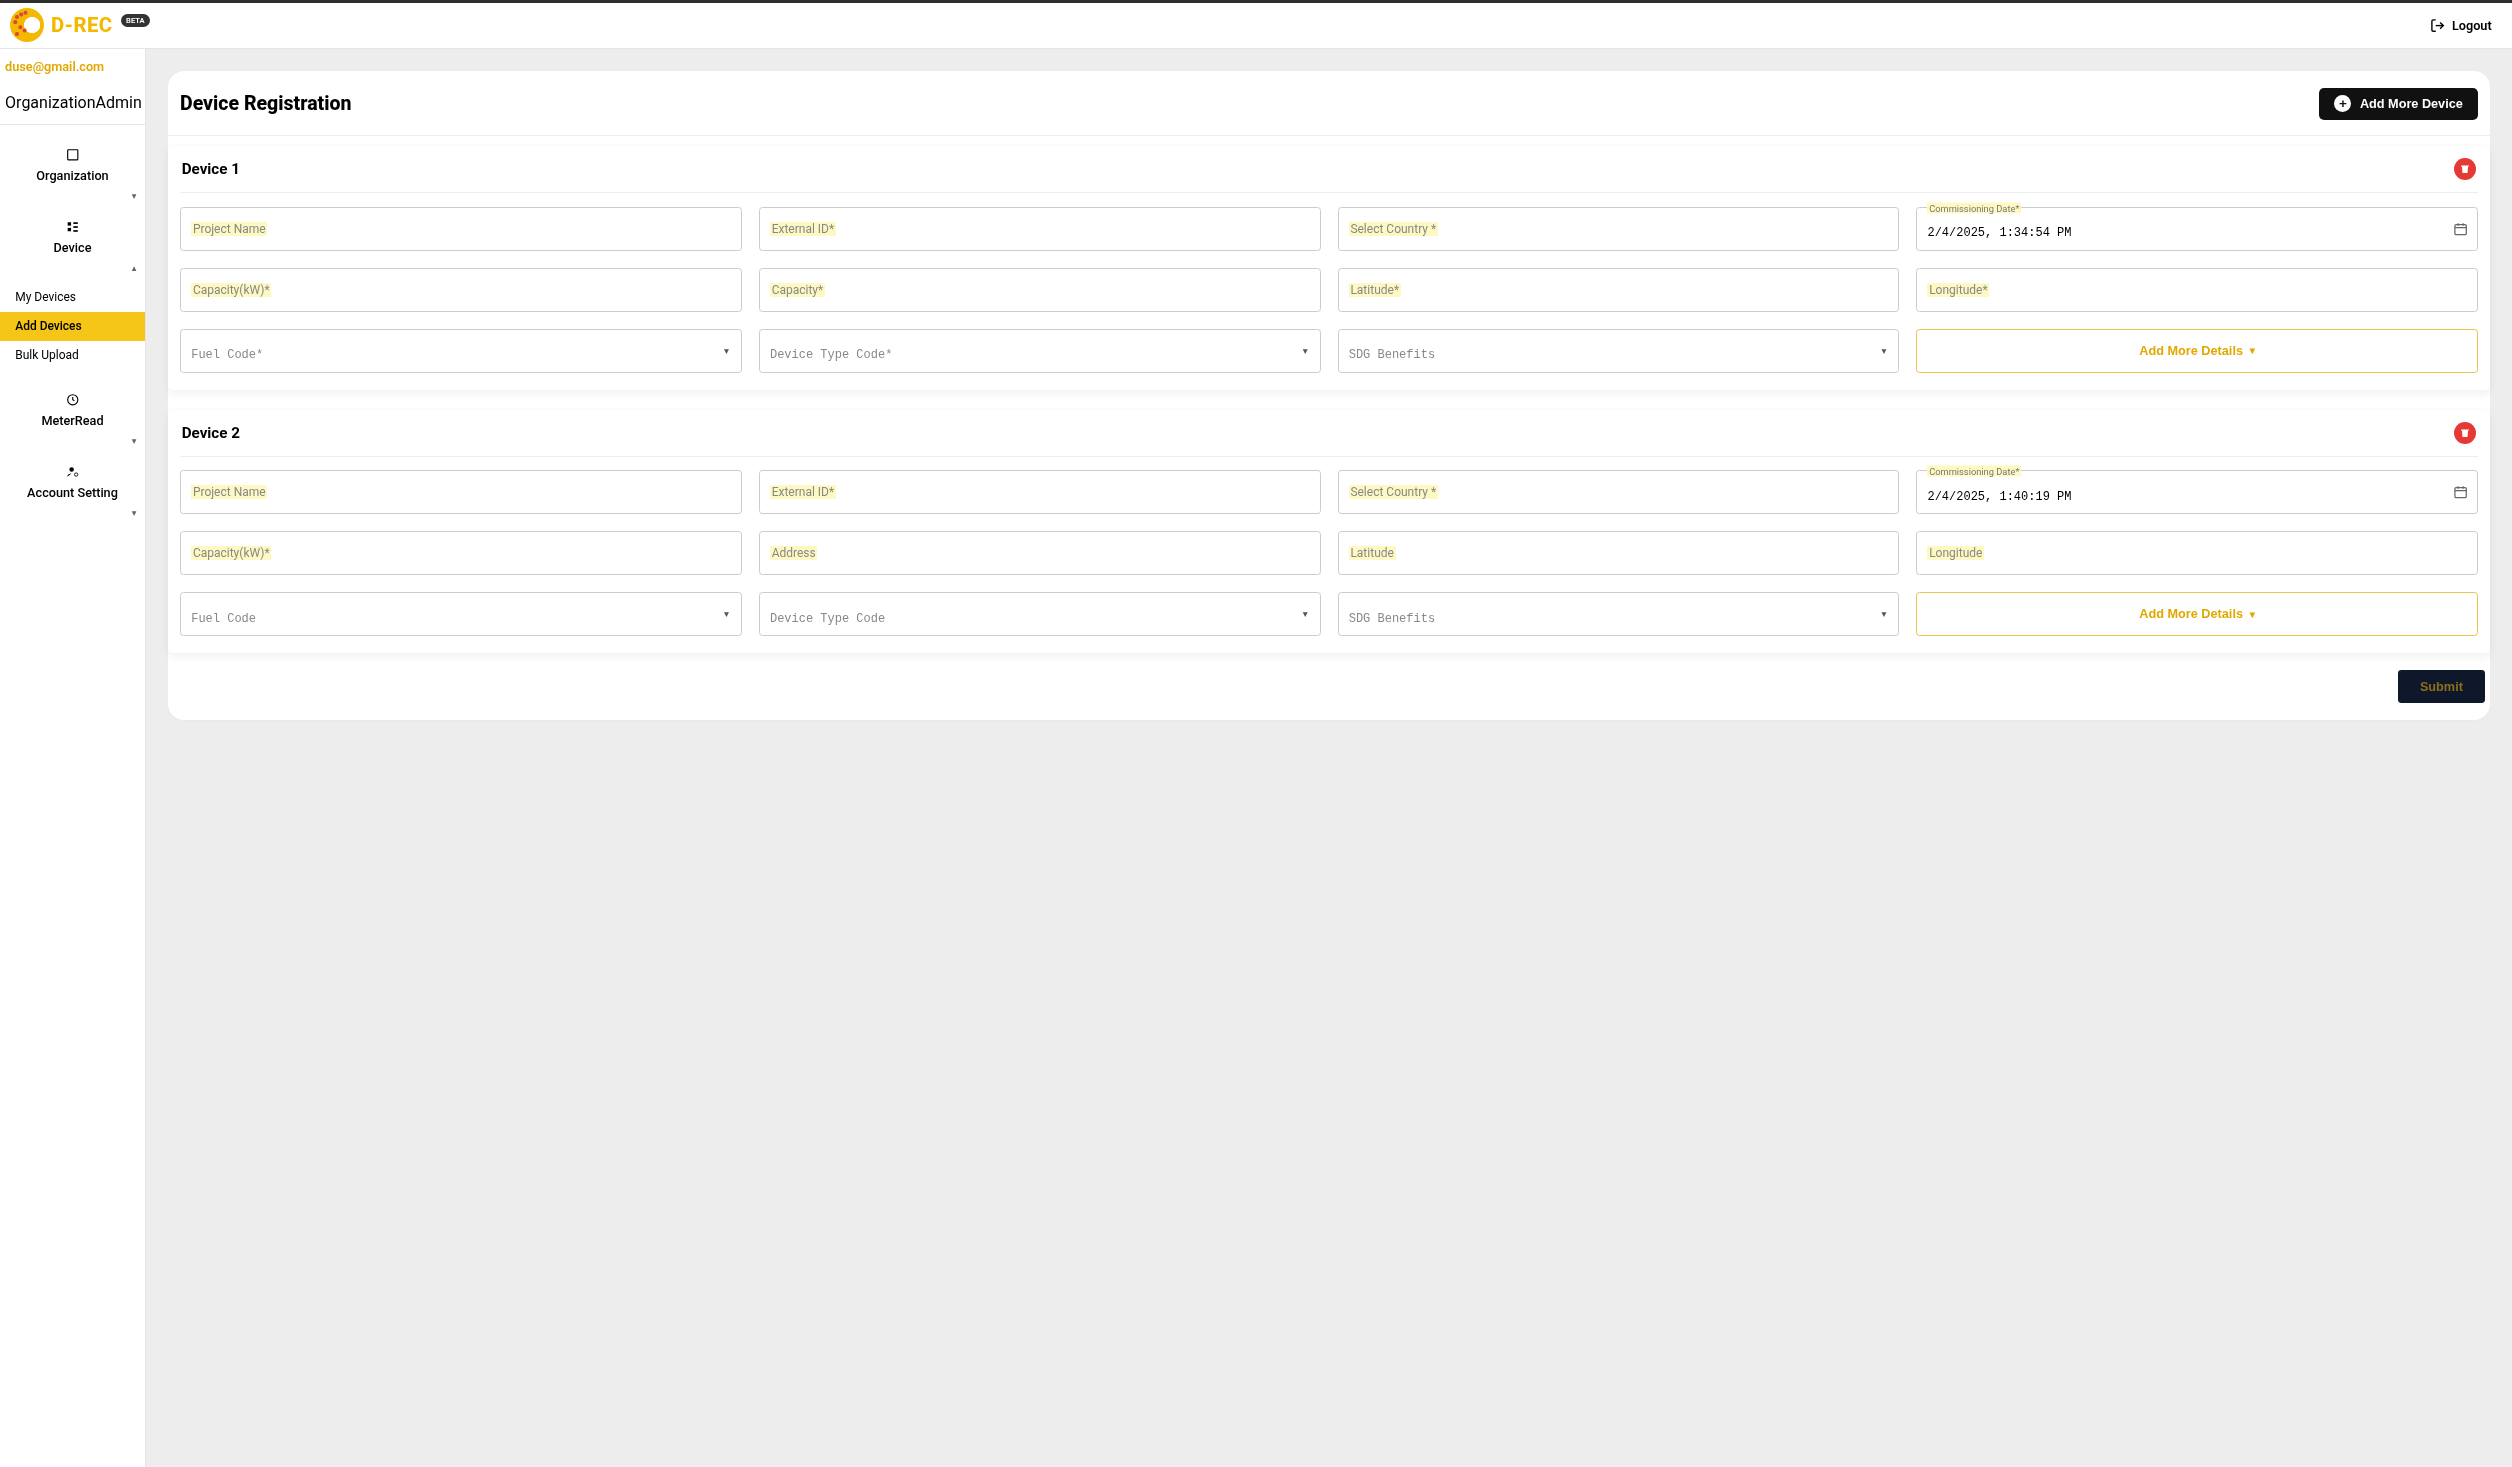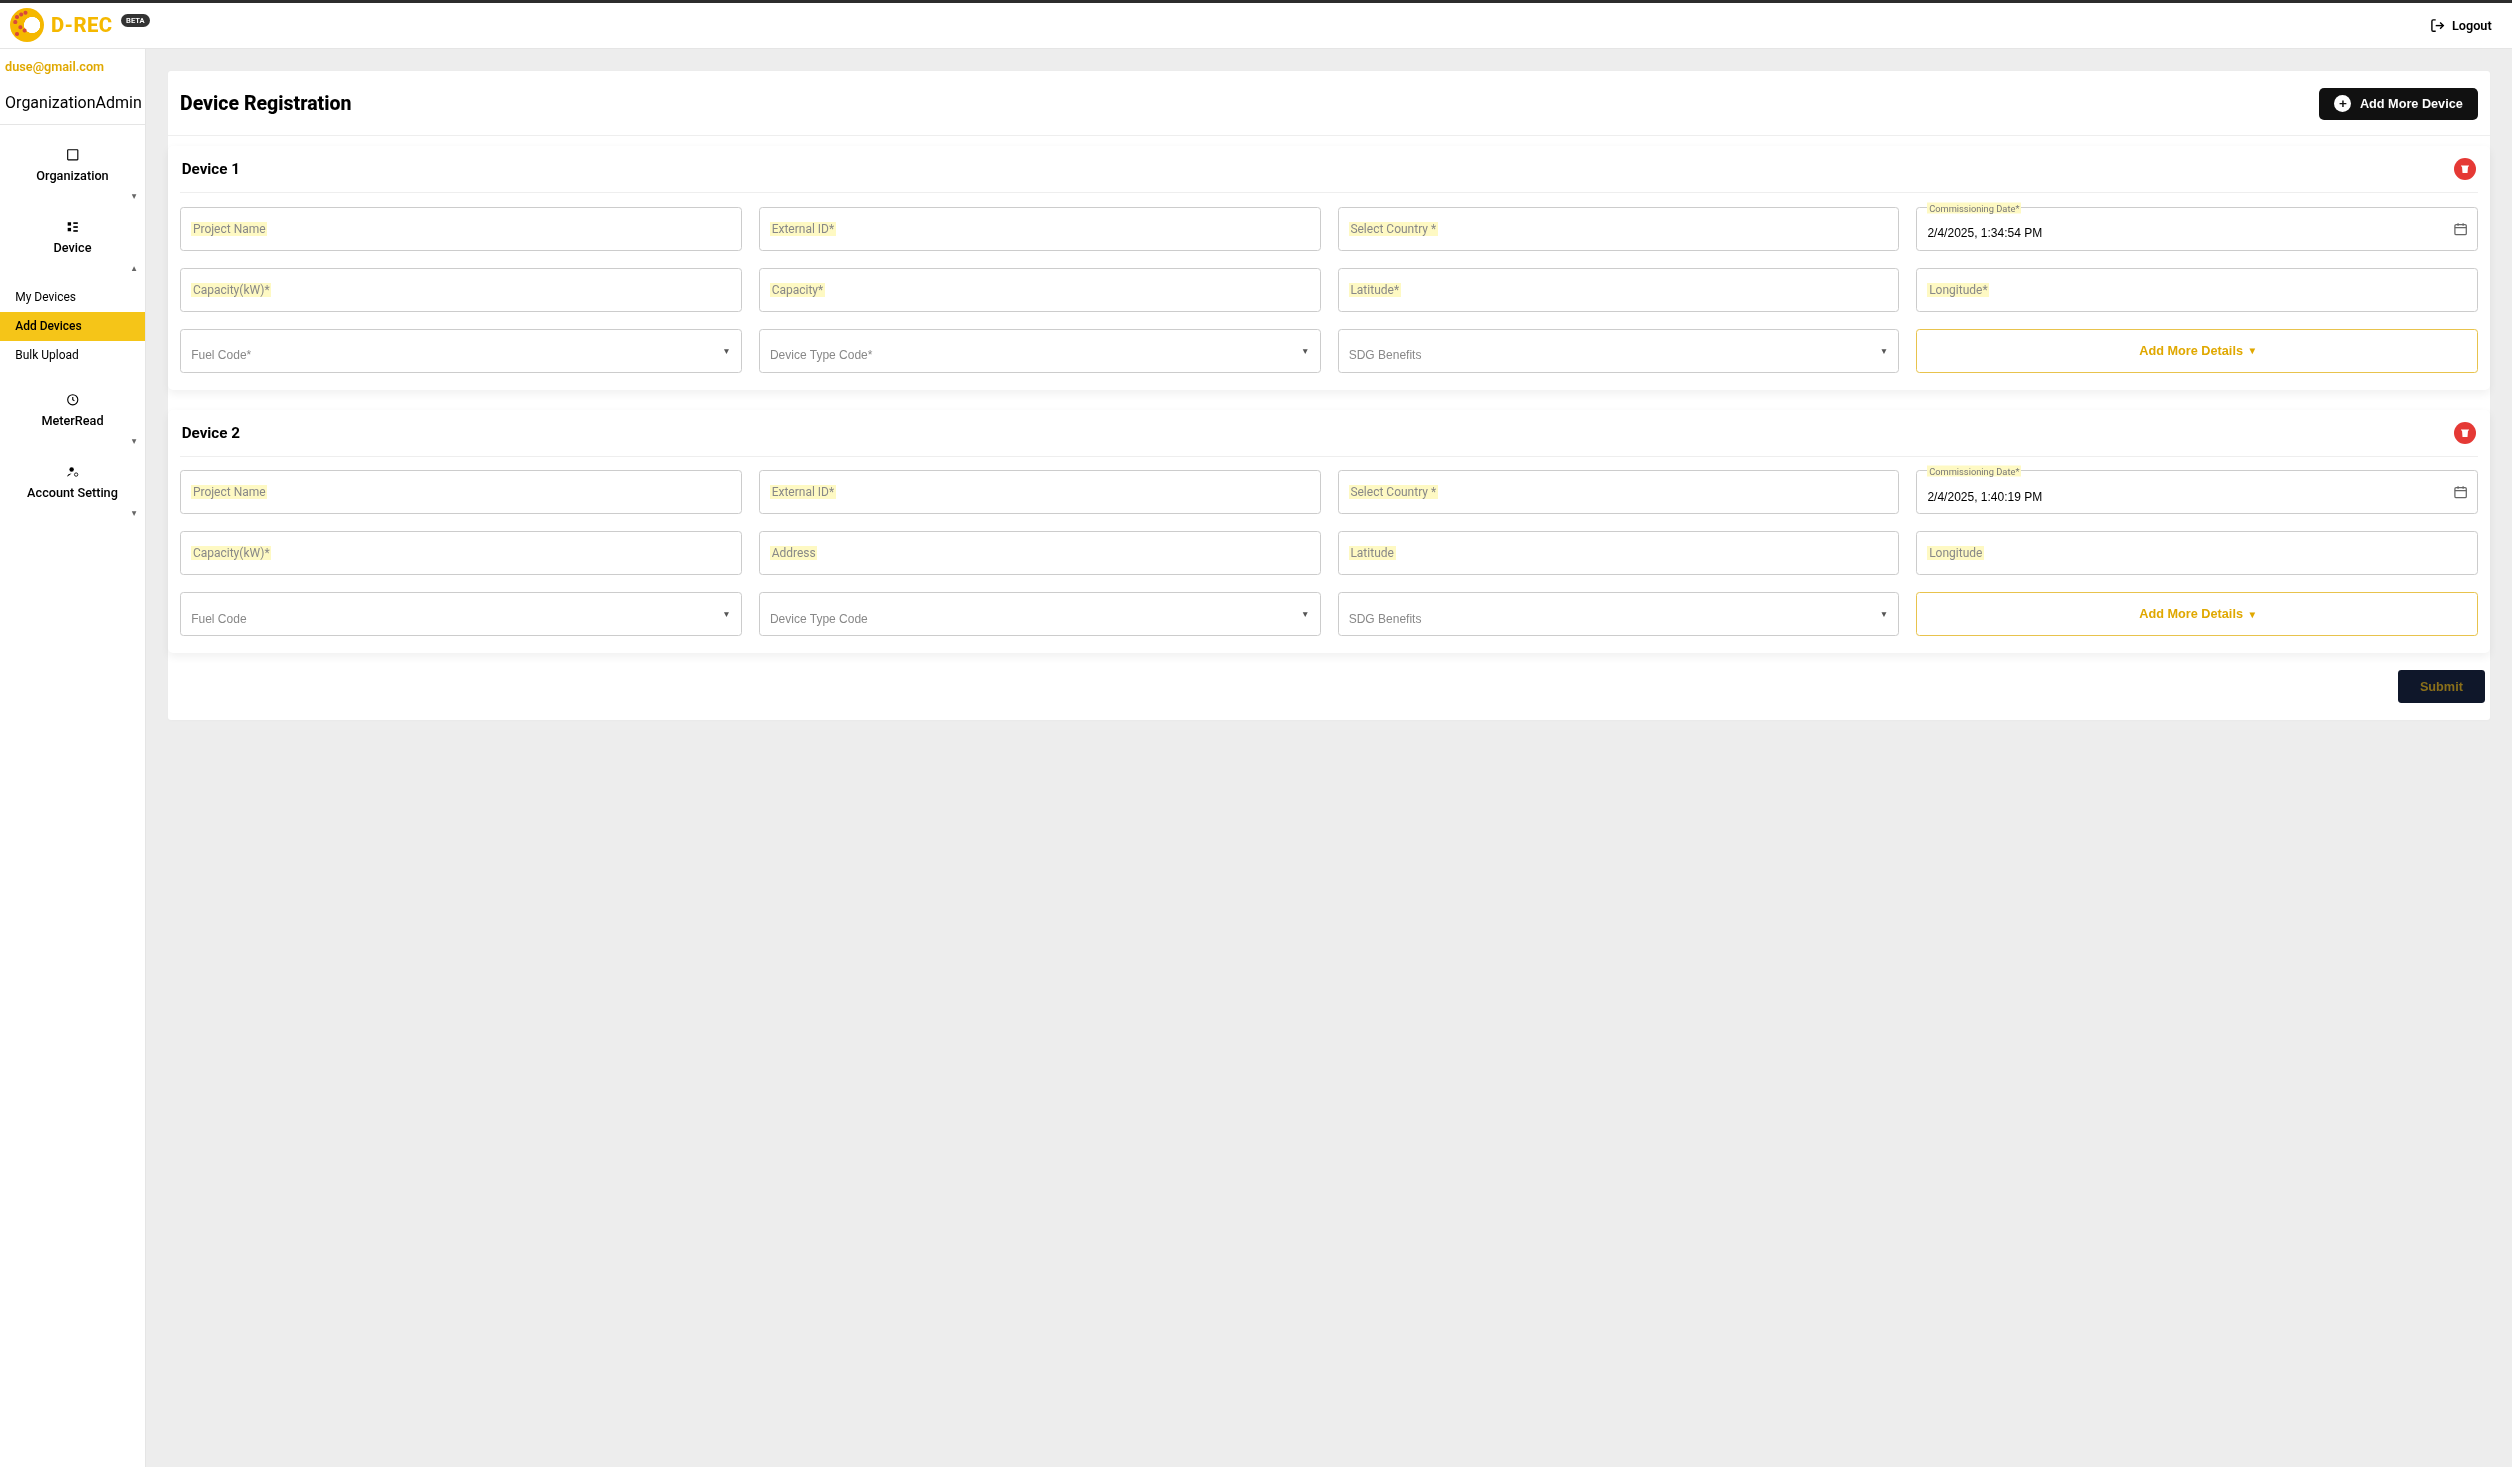--- a/index.html
+++ b/index.html
@@ -60,21 +60,21 @@
 .nav-sub .nav-subitem {
   padding: 7.6px 8.5px 7.6px 15.2px; font-size: 12px; cursor: pointer;
 }
 .nav-subitem.active { background: #f5c518; font-weight: 500; }
 
 .main-area {
   flex: 1; background: #ededed; padding: 22px;
   display: flex; flex-direction: column;
 }
 .panel {
-  background: #fff; border-radius: 3px; padding: 0 0 17px 0;
+  background: #fff; border-radius: 16px; padding: 0 0 17px 0;
   box-shadow: 0 0.8px 3.4px rgba(0,0,0,0.02);
 }
 .panel-head {
   display: flex; justify-content: space-between; align-items: center;
   padding: 17px 12px 15.2px 12px;
   border-bottom: 0.8px solid #eee;
 }
 .panel-title { font-size: 19.5px; font-weight: 800; }
 .add-more-btn {
   background: #111; color: #fff; border: none; border-radius: 5.1px;
@@ -109,21 +109,21 @@
   display: grid; grid-template-columns: repeat(4, 1fr);
   gap: 17px; padding-top: 13.5px;
 }
 .field {
   position: relative; border: 0.8px solid #ccc; border-radius: 3.4px;
   height: 44px; background: #fff;
 }
 .field input, .field .select-display {
   border: none; outline: none; width: 100%; height: 100%;
   padding: 12px 10.2px 3.4px 10.2px; font-size: 12px; background: transparent;
-  font-family: Liberation Sans, sans-serif;
+  font-family: Liberation Mono, monospace;
 }
 .field .float-label {
   position: absolute; left: 10.2px; top: 50%; transform: translateY(-50%);
   color: #888; font-size: 12px; pointer-events: none; transition: all .1s;
   background: #fef9c3; padding: 0 1.7px;
 }
 .field.has-value .float-label {
   top: 0; font-size: 9.3px; color: #777;
 }
 .field .suffix-icon {

